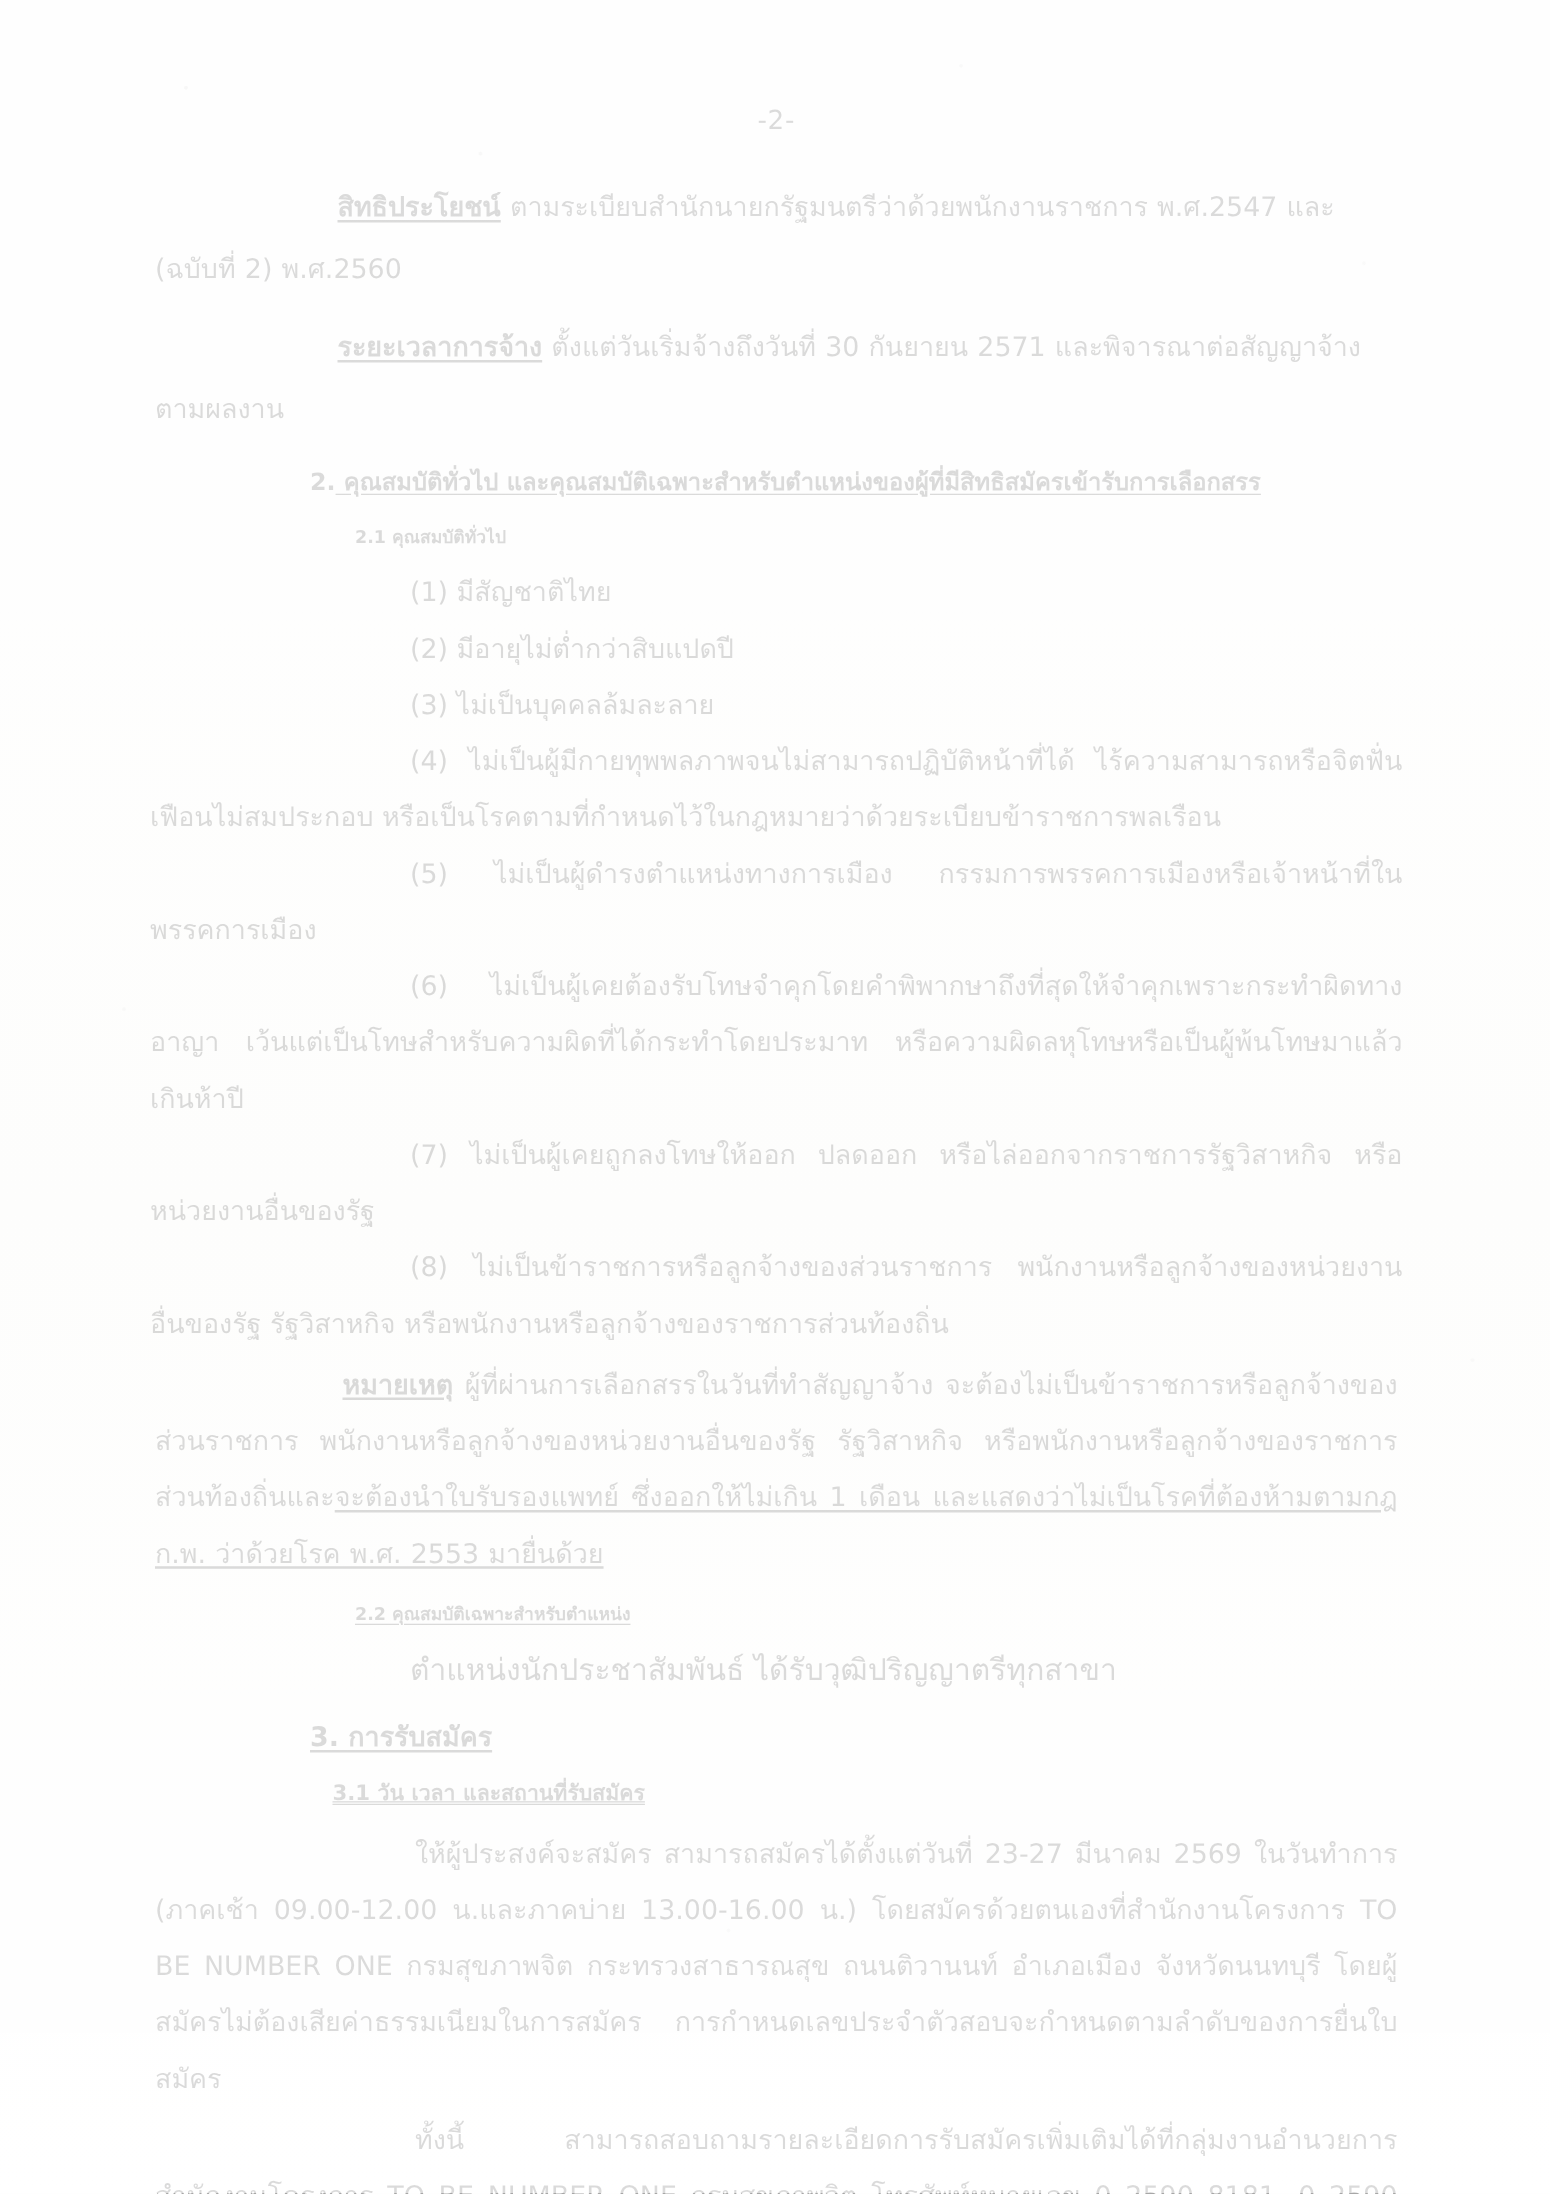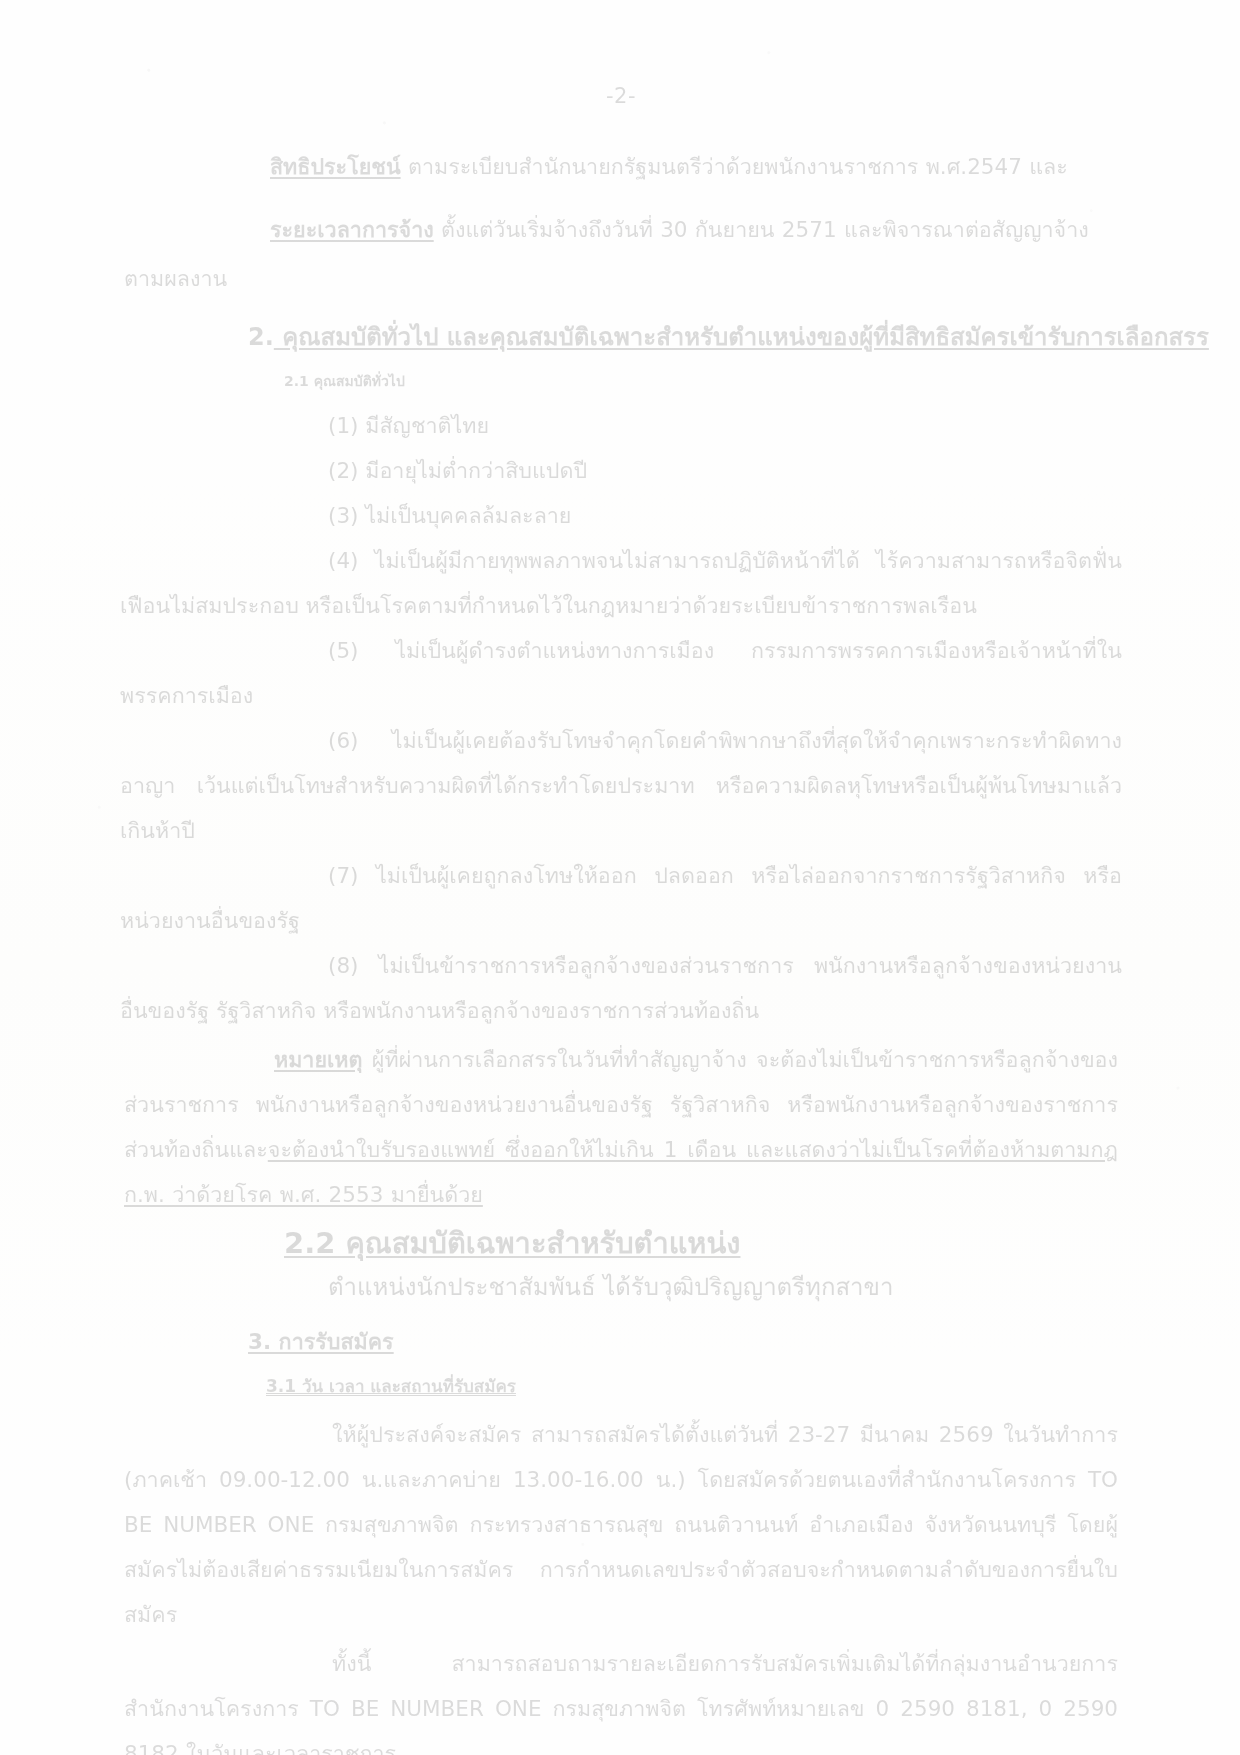--- a/index.html
+++ b/index.html
@@ -71,37 +71,37 @@
   .para.no-justify       { text-align: left; }
 
   .u  { text-decoration: underline; text-underline-offset: 3px; }
   .ub { font-weight: 700; text-decoration: underline; text-underline-offset: 3px; }
 
   .gap-lg { height: 32px; }
   .gap-sm { height: 10px; }
 
   
   .heading-2 {
-    font-size: 24px;
+    font-size: 19px;
     line-height: 44px;
     font-weight: 700;
     padding-left: 128px;
     white-space: nowrap;
   }
   .heading-2 .num { text-decoration: none; }
 
   .heading-21 {
     font-size: 14px;
     line-height: 44px;
     font-weight: 700;
     padding-left: 164px;
   }
 
   .heading-22 {
-    font-size: 29px;
+    font-size: 14px;
     line-height: 44px;
     font-weight: 700;
     padding-left: 164px;
   }
 
   .heading-3 {
     font-size: 21.5px;
     line-height: 44px;
     font-weight: 700;
     padding-left: 128px;
@@ -144,20 +144,21 @@
 <body>
 
 <div class="page">
   <div class="content">
 
     <div class="page-number">-2-</div>
 
     <div class="gap-lg"></div>
 
     <p class="para first-indent-lg"><span class="ub">สิทธิประโยชน์</span><span> ตามระเบียบสำนักนายกรัฐมนตรีว่าด้วยพนักงานราชการ พ.ศ.2547 และ</span></p>
+    <p class="para no-justify">(ฉบับที่ 2) พ.ศ.2560</p>
 
     <div class="gap-sm"></div>
 
     <p class="para first-indent-lg"><span class="ub">ระยะเวลาการจ้าง</span><span> ตั้งแต่วันเริ่มจ้างถึงวันที่ 30 กันยายน 2571 และพิจารณาต่อสัญญาจ้าง</span></p>
     <p class="para no-justify">ตามผลงาน</p>
 
     <div class="gap-sm"></div>
 
     <div class="heading-2"><span class="num u">2.</span><span class="u"> คุณสมบัติทั่วไป และคุณสมบัติเฉพาะสำหรับตำแหน่งของผู้ที่มีสิทธิสมัครเข้ารับการเลือกสรร</span></div>
 

